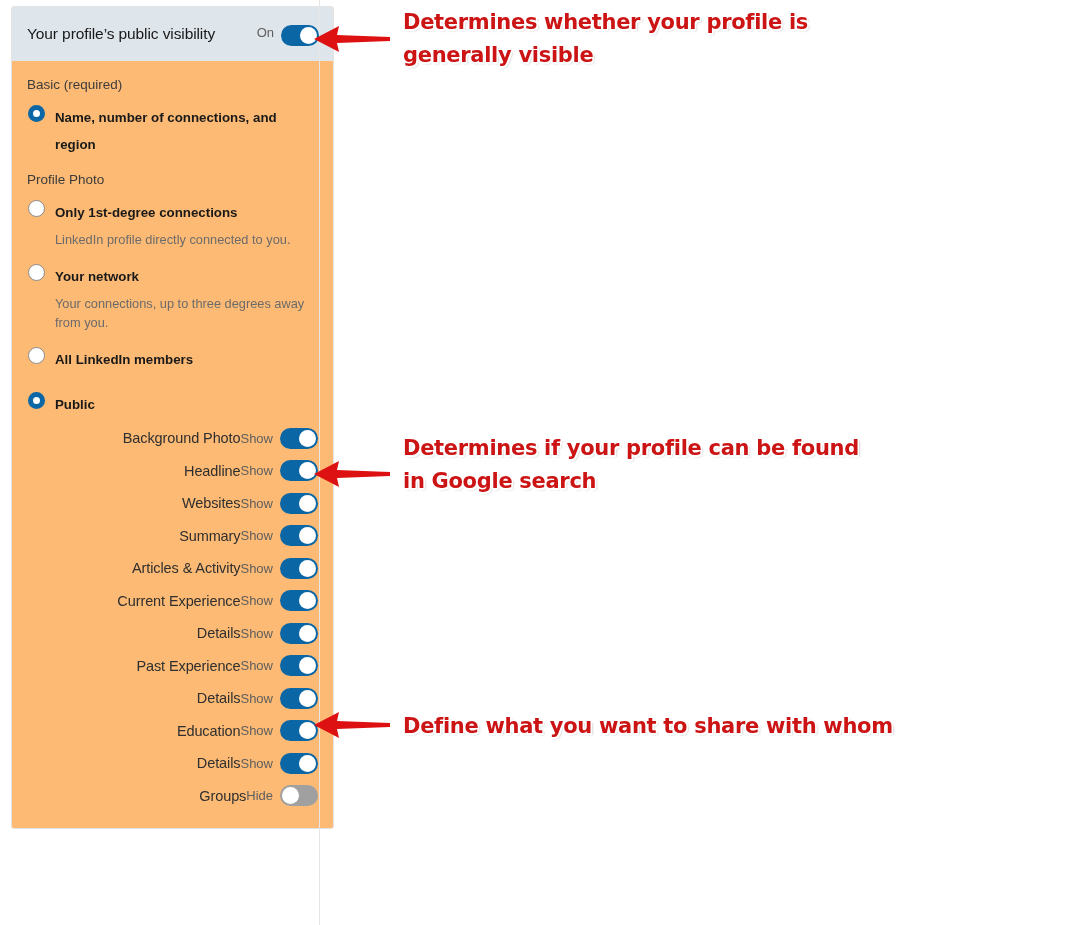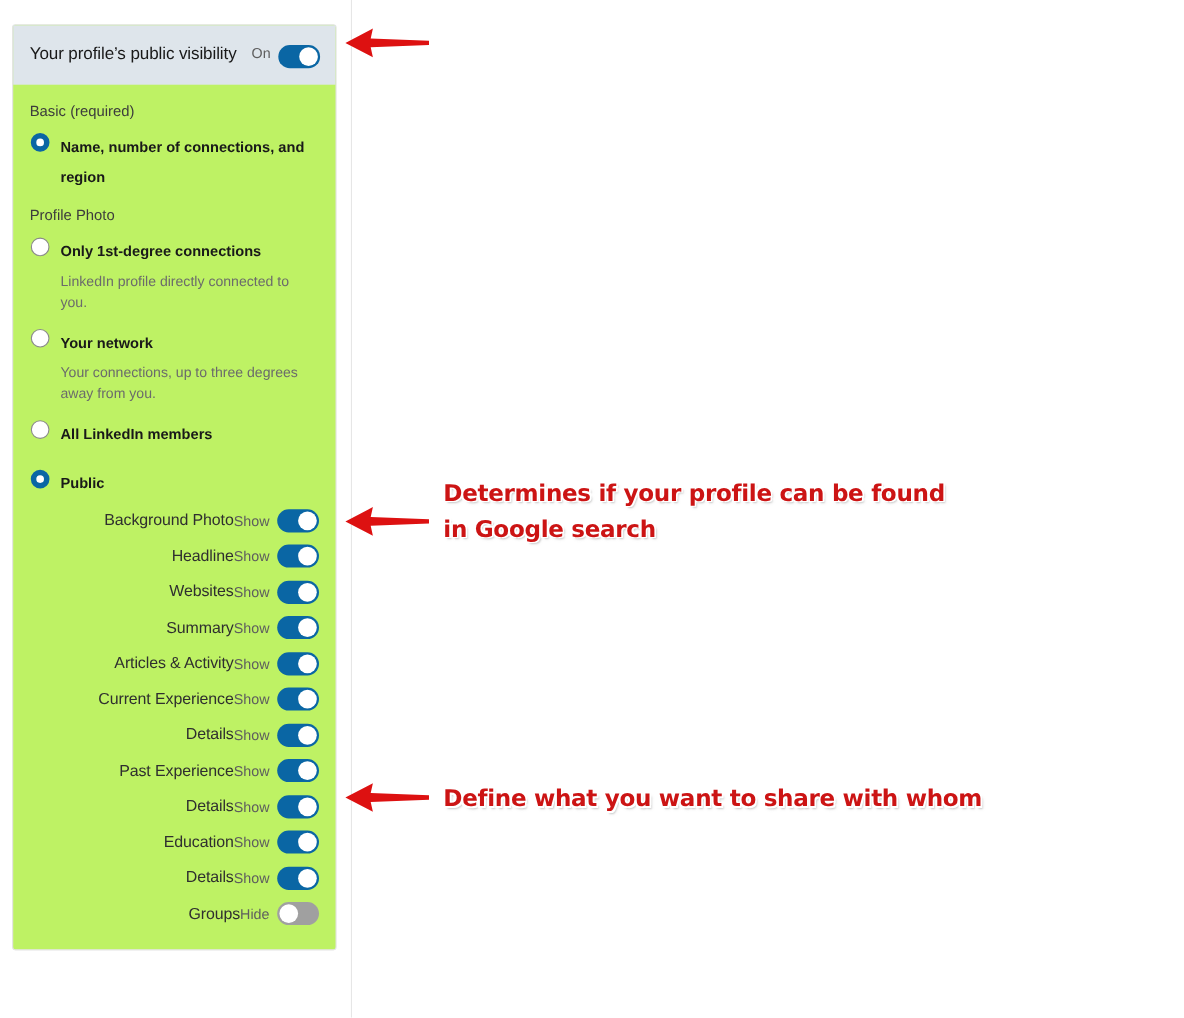--- a/index.html
+++ b/index.html
@@ -12,23 +12,23 @@
     height: 925px;
     position: relative;
     font-family: "Liberation Sans", sans-serif;
     overflow: hidden;
   }
 
   
   #settings-card {
     position: absolute;
     left: 11px;
-    top: 22px;
-    width: 295px;
-    background: #bef264;
+    top: 6px;
+    width: 323px;
+    background: #fdba74;
     border: 1px solid #e3e3e3;
     border-radius: 3px;
     box-sizing: border-box;
   }
 
   .card-header {
     background: #dee5eb;
     display: flex;
     align-items: flex-start;
     padding: 16px 14px 15px 15px;
@@ -349,20 +349,22 @@
 
   </div>
 </div>
 
 <div id="page-divider"></div>
 
 <div class="annotation" id="annotation-visibility">
   <svg class="arrow" width="78" height="30" viewBox="0 0 78 30">
     <path d="M1 15 L26 2 L24 11 L77 13 L77 17 L24 19 L26 28 Z" fill="#dd1111"></path>
   </svg>
+  <div class="annotation-text">Determines whether your profile is
+generally visible</div>
 </div>
 
 <div class="annotation" id="annotation-public">
   <svg class="arrow" width="78" height="30" viewBox="0 0 78 30">
     <path d="M1 15 L26 2 L24 11 L77 13 L77 17 L24 19 L26 28 Z" fill="#dd1111"></path>
   </svg>
   <div class="annotation-text">Determines if your profile can be found
 in Google search</div>
 </div>
 

